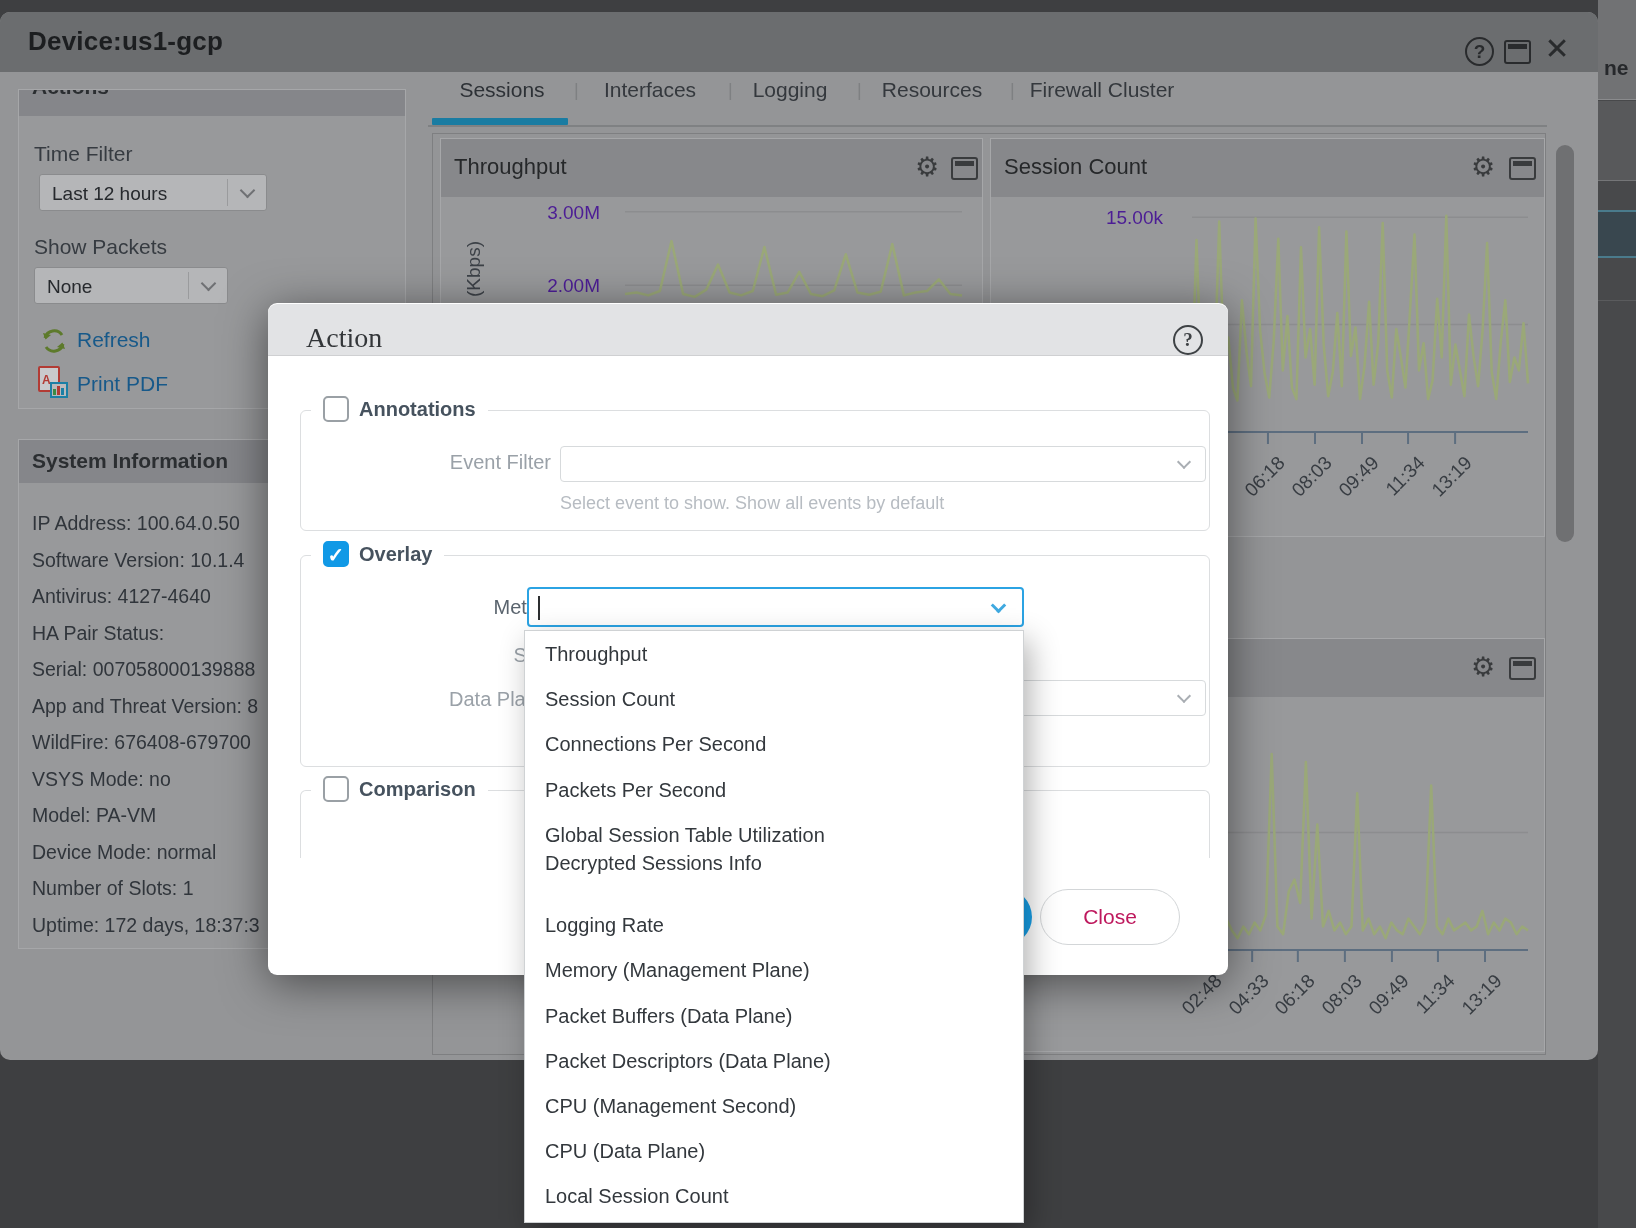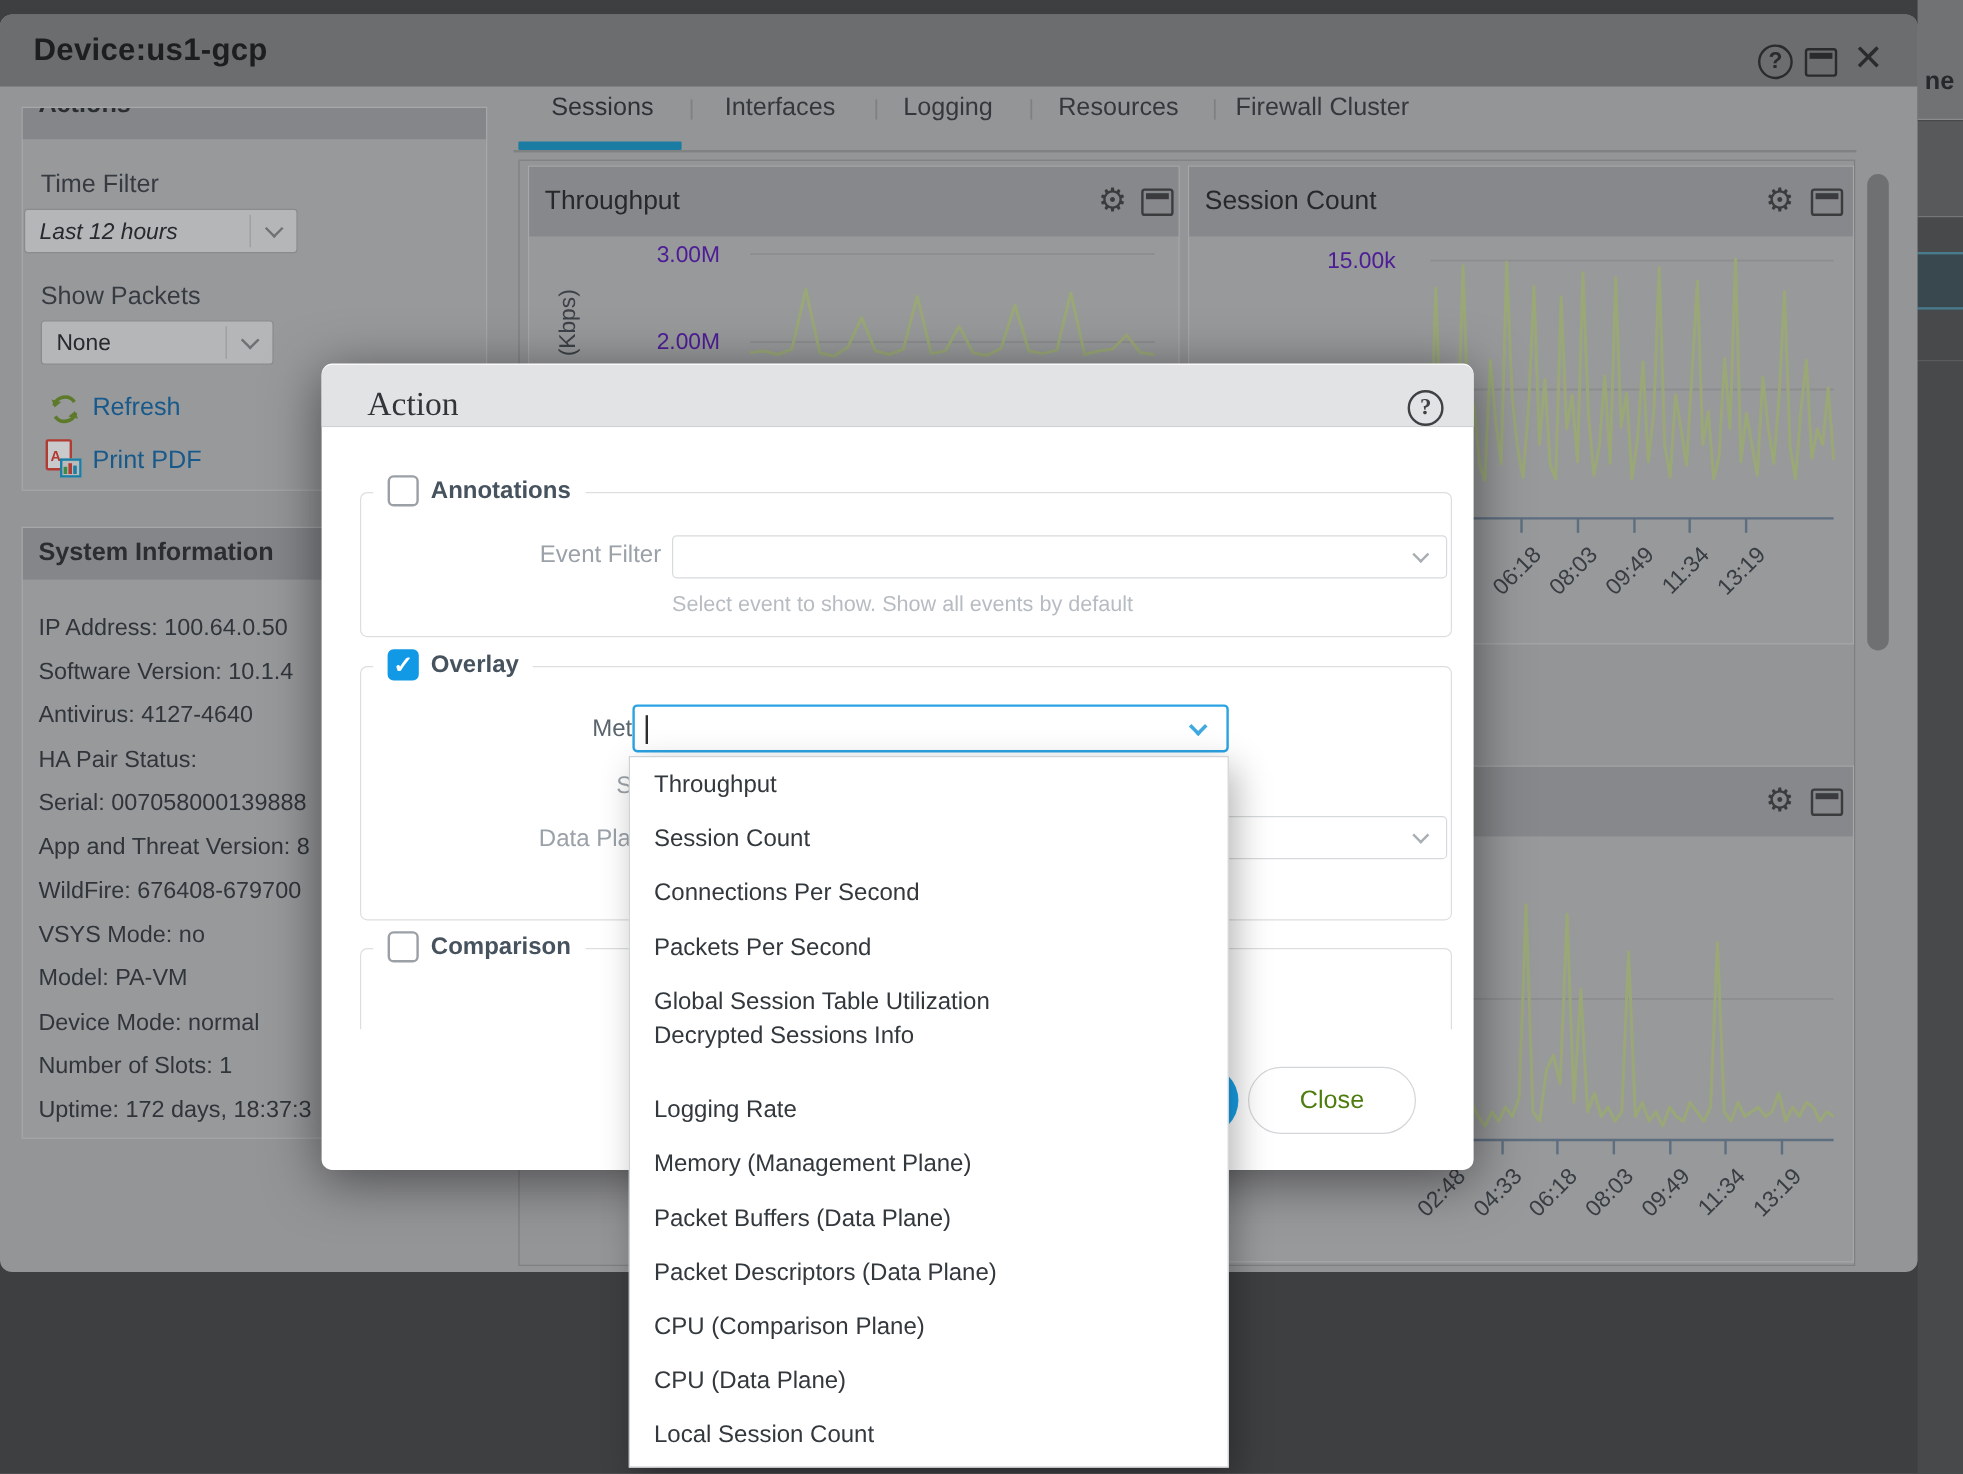--- a/index.html
+++ b/index.html
@@ -89,21 +89,21 @@
   .f-select { position:absolute; background:#fff; border:1.5px solid #d7dadc; border-radius:4px; }
   .f-select .chev2 { position:absolute; right:16px; top:10px; width:10px; height:10px; border-right:2.5px solid #a9aeb3; border-bottom:2.5px solid #a9aeb3; transform:rotate(45deg); }
   .helper { position:absolute; font-size:18px; color:#b7bcc2; }
 
   #metric-combo { position:absolute; left:259px; top:284px; width:497px; height:40px; border:2px solid #2ba3e3; border-radius:4px; background:#fff; }
   #metric-combo input { position:absolute; left:8px; top:3px; width:440px; height:30px; border:none; outline:none; font-size:19px; font-family:"Liberation Sans",sans-serif; }
   #metric-combo .caret { position:absolute; left:9px; top:7px; width:2px; height:24px; background:#2c2e30; }
   #metric-combo .chev-blue { position:absolute; right:18px; top:11px; width:11px; height:11px; border-right:3px solid #3fa9e0; border-bottom:3px solid #3fa9e0; transform:rotate(45deg); }
 
   #ok-circle { position:absolute; left:706px; top:585px; width:58px; height:58px; border-radius:50%; background:#18a0e8; }
-  #close-btn { position:absolute; left:772px; top:586px; width:140px; height:56px; border:1.5px solid #d3d6d8; border-radius:28px; background:#fff; font-size:21px; color:#4d7c0f; text-align:center; line-height:53px; }
+  #close-btn { position:absolute; left:772px; top:586px; width:140px; height:56px; border:1.5px solid #d3d6d8; border-radius:28px; background:#fff; font-size:21px; color:#be185d; text-align:center; line-height:53px; }
 
   #dropdown { left:524px; top:630px; width:500px; height:593px; background:#fff; border:1px solid #cfd2d4; box-shadow:6px 10px 28px rgba(0,0,0,.3); z-index:60; }
   .dd-item { position:absolute; left:0; width:100%; height:45px; font-size:20px; color:#33383d; padding-left:20px; line-height:45px; white-space:nowrap; }
 
   
   .ico { position:absolute; }
 </style>
 </head>
 <body>
 
@@ -136,21 +136,21 @@
           <span class="tab-sep abs" style="left: 1010px;">|</span>
         </div>
       <div id="tab-underline" class="abs"></div>
       <div id="tab-bottomline" class="abs"></div>
 
       <div id="sb1" class="abs panel">
         <div class="panel-header">
           <span class="clip-title">Actions</span>
         </div>
         <div class="sb-label abs" style="left:15px; top:52px;">Time Filter</div>
-        <div class="sb-select abs" style="left:1px; top:84px; width:228px; height:37px;font-style:italic;">
+        <div class="sb-select abs" style="left:20px; top:84px; width:228px; height:37px;">
           <span class="val">Last 12 hours</span>
           <span class="sep"></span>
           <span class="chev" style="right:13px; top:10px;"></span>
         </div>
         <div class="sb-label abs" style="left:15px; top:145px;">Show Packets</div>
         <div class="sb-select abs" style="left:15px; top:177px; width:194px; height:37px;">
           <span class="val">None</span>
           <span class="sep"></span>
           <span class="chev" style="right:13px; top:10px;"></span>
         </div>
@@ -331,18 +331,18 @@
       <div class="dd-item" style="top: 1px;">Throughput</div>
       <div class="dd-item" style="top: 46.2px;">Session Count</div>
       <div class="dd-item" style="top: 91.4px;">Connections Per Second</div>
       <div class="dd-item" style="top: 136.6px;">Packets Per Second</div>
       <div class="dd-item" style="top: 181.8px;">Global Session Table Utilization</div>
       <div class="dd-item" style="top: 210px;">Decrypted Sessions Info</div>
       <div class="dd-item" style="top: 272.2px;">Logging Rate</div>
       <div class="dd-item" style="top: 317.4px;">Memory (Management Plane)</div>
       <div class="dd-item" style="top: 362.6px;">Packet Buffers (Data Plane)</div>
       <div class="dd-item" style="top: 407.8px;">Packet Descriptors (Data Plane)</div>
-      <div class="dd-item" style="top: 453px;">CPU (Comparison Plane)</div>
+      <div class="dd-item" style="top: 453px;">CPU (Management Second)</div>
       <div class="dd-item" style="top: 498.2px;">CPU (Data Plane)</div>
       <div class="dd-item" style="top: 543.4px;">Local Session Count</div>
     </div>
 
 </div>
 
 </body></html>

